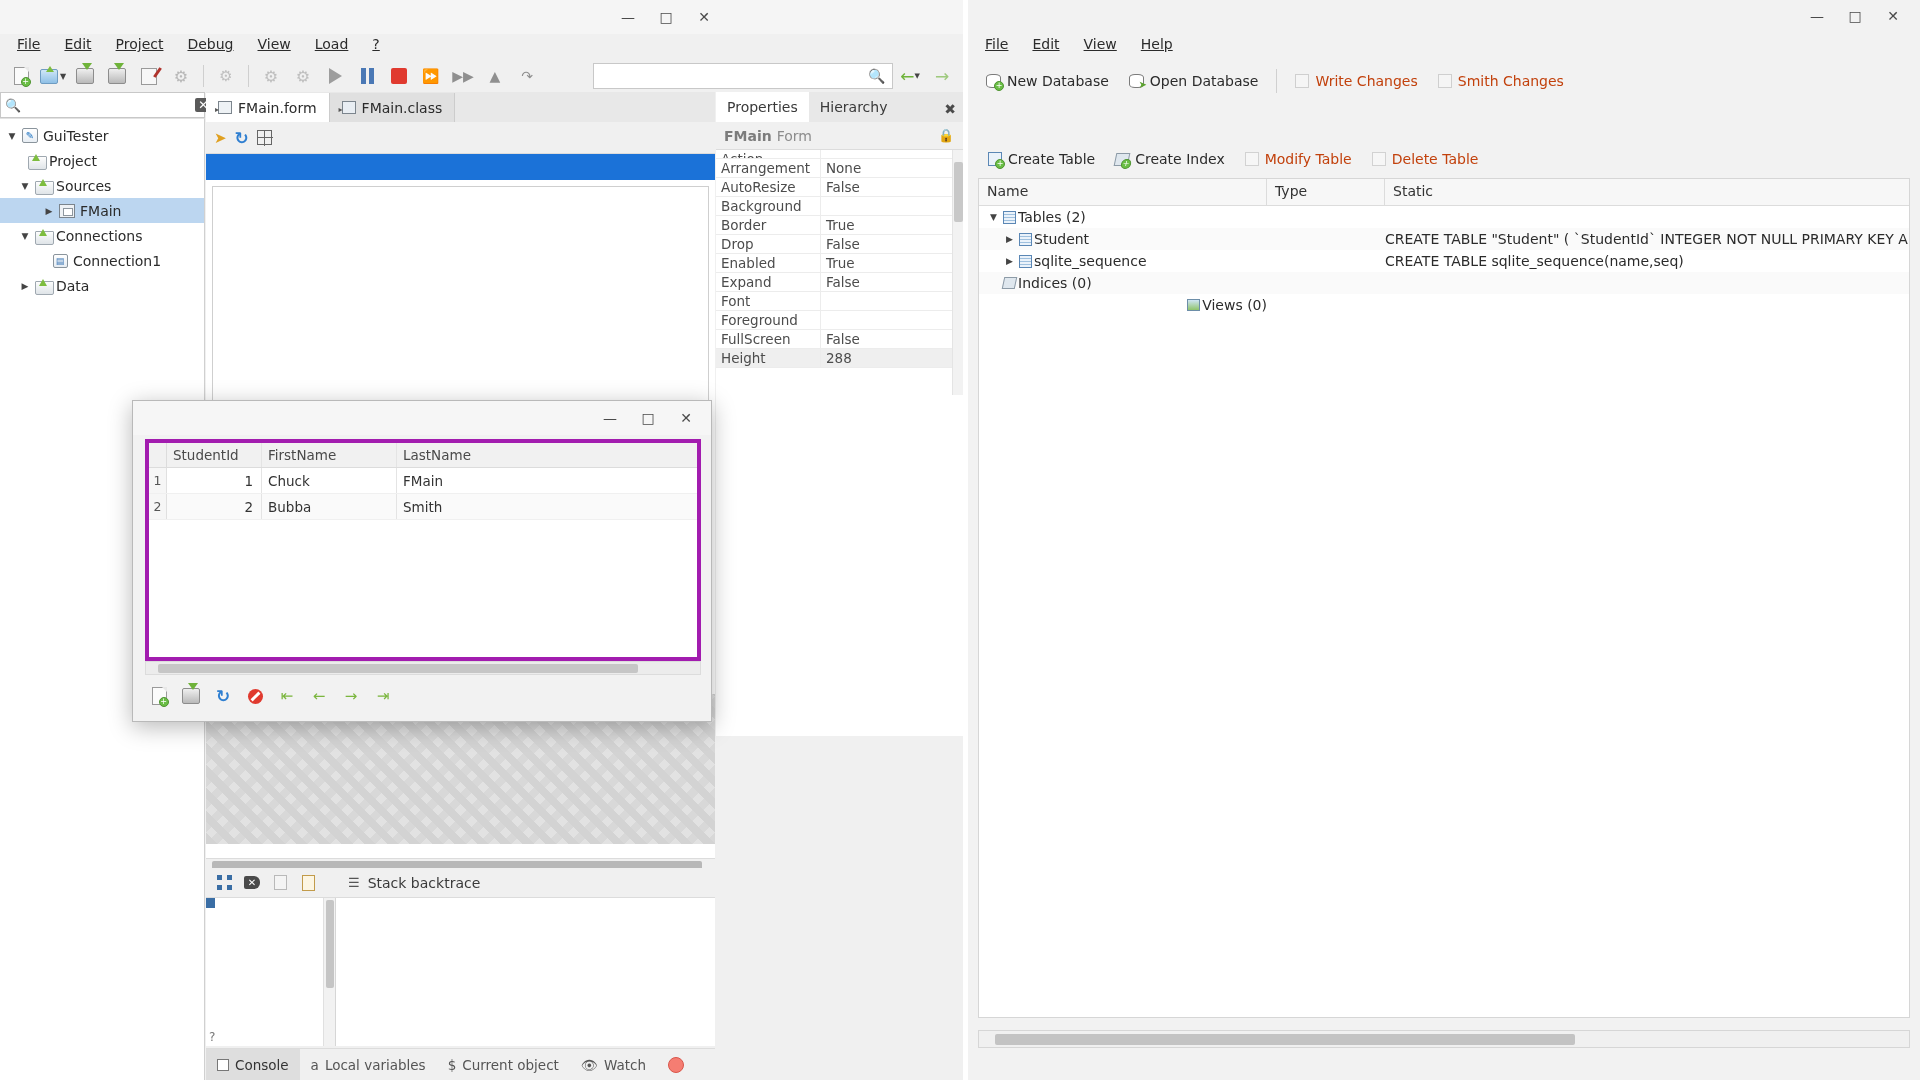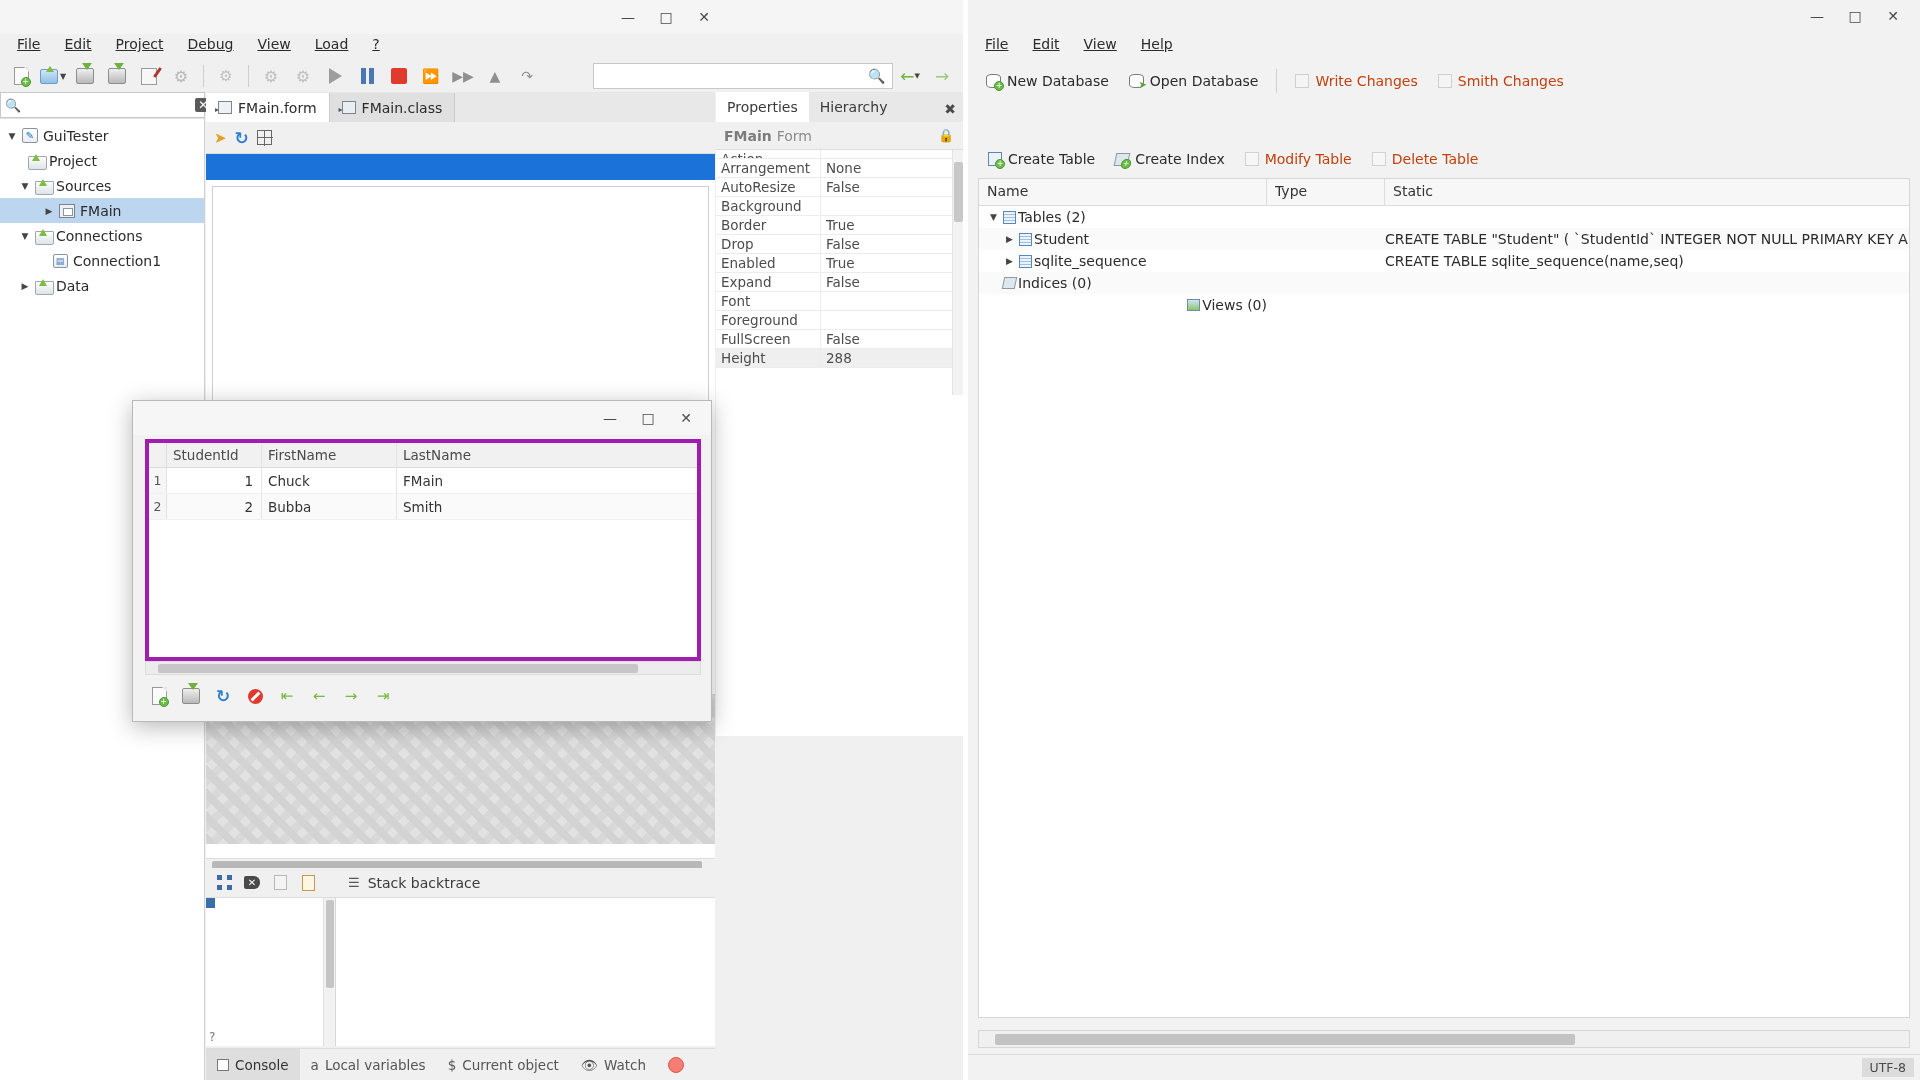--- a/index.html
+++ b/index.html
@@ -788,23 +788,20 @@
         <div class="db-type"></div>
         <div class="db-schema"></div>
       </div>
 
     </div>
 
     <div id="dbw-hscroll">
       <div class="thumbh"></div>
     </div>
 
-    <div id="dbw-status">
-      <span id="enc-badge">UTF-8</span>
-    </div>
   </div>
 
   <div id="datadlg">
     <div id="dd-title">
       <div class="tb-btn">—</div>
       <div class="tb-btn">□</div>
       <div class="tb-btn">✕</div>
     </div>
 
     <div id="dd-grid">

